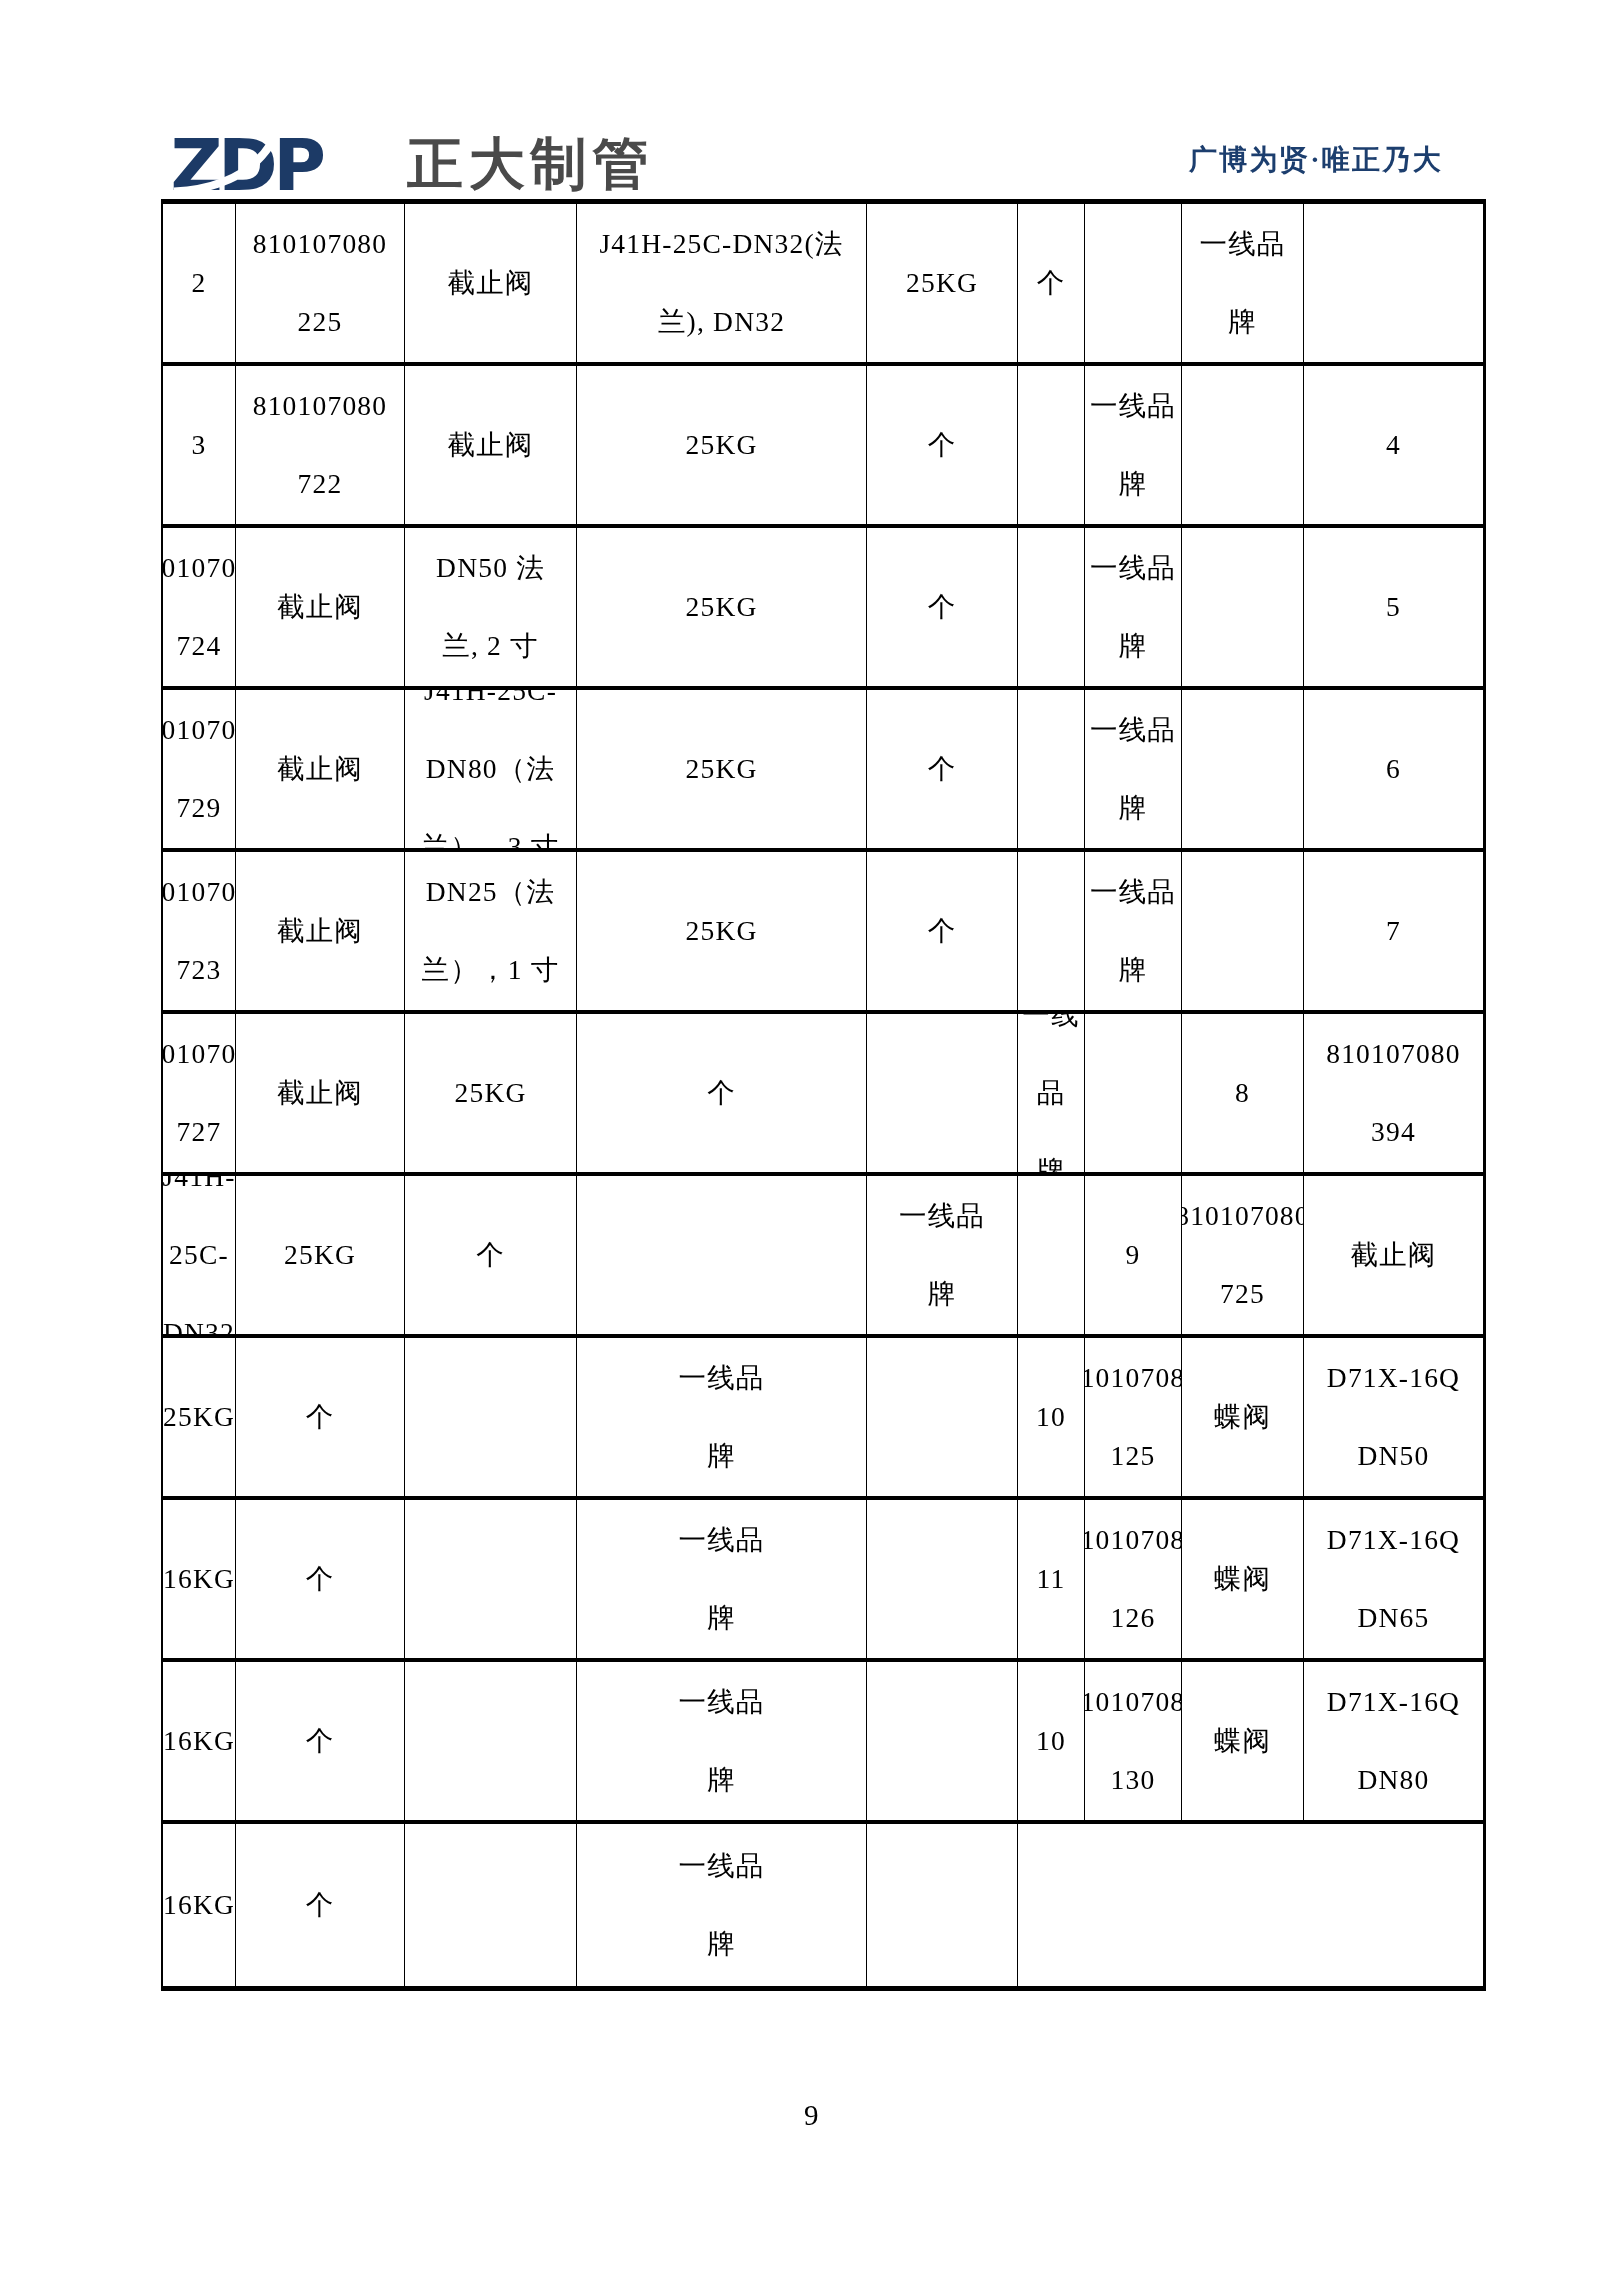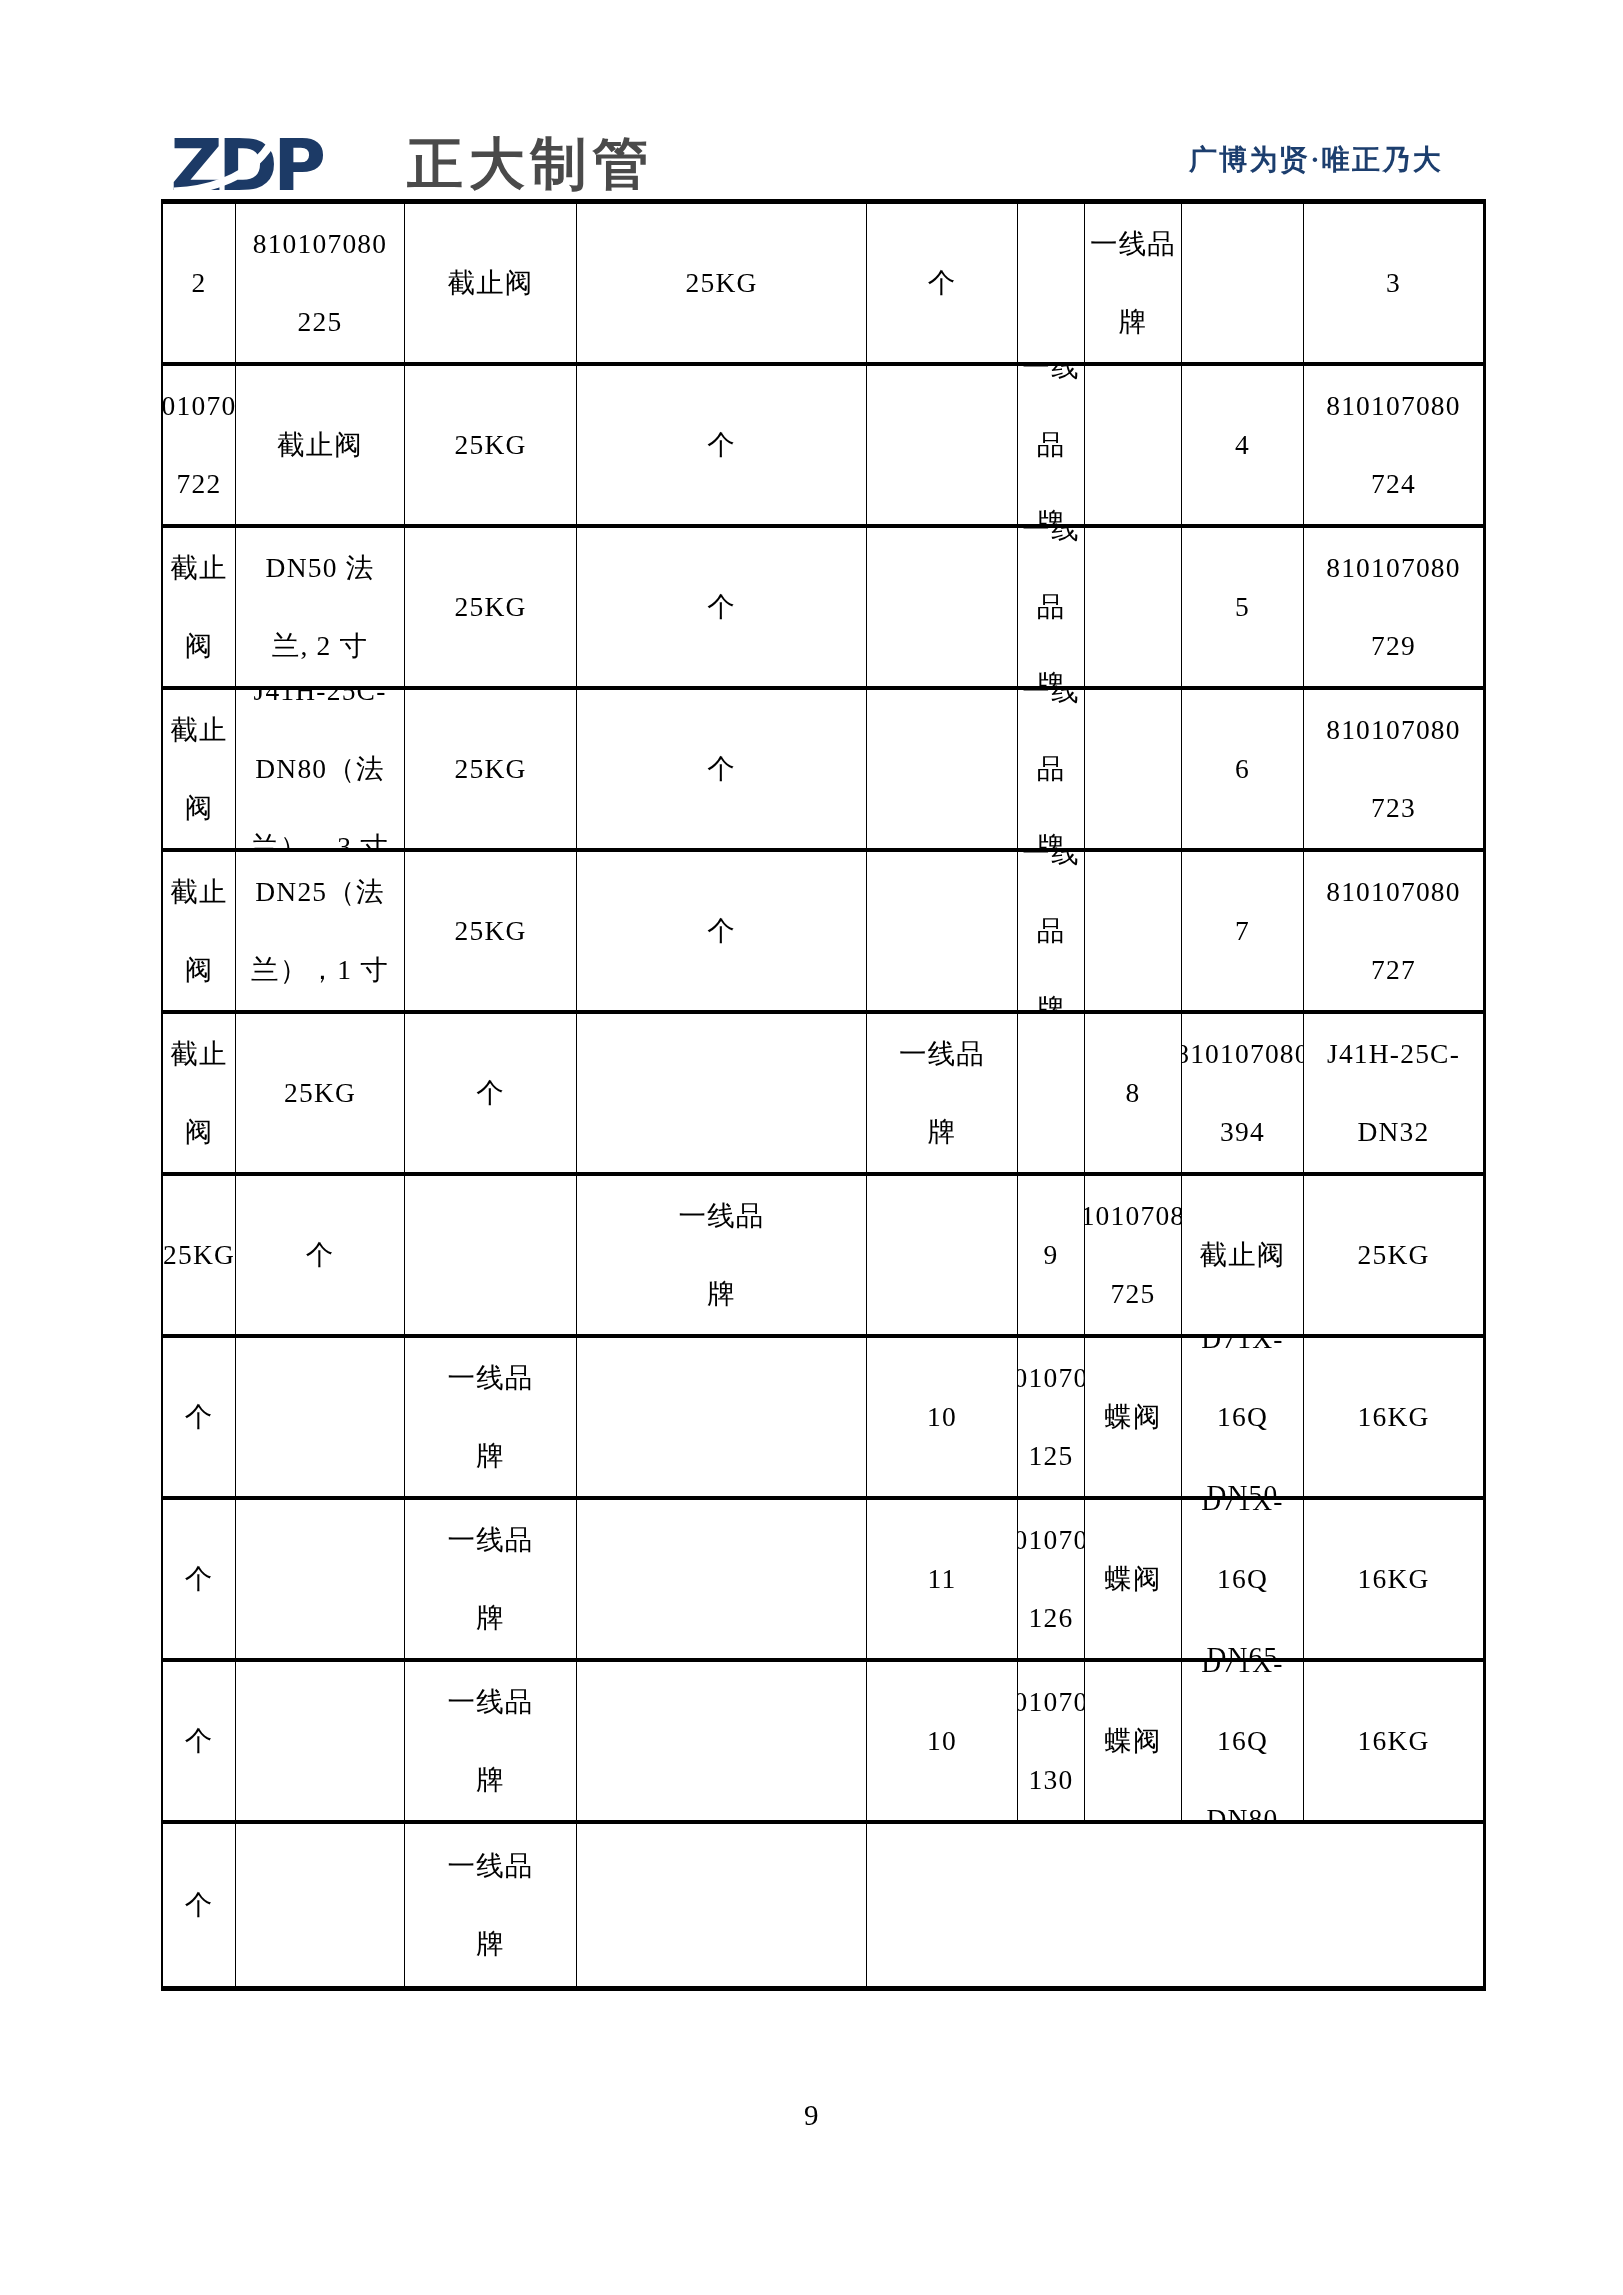--- a/index.html
+++ b/index.html
@@ -99,20 +99,22 @@
     <span class="company-name">正大制管</span>
   </div>
   <div class="slogan">广博为贤·唯正乃大</div>
 
   <div class="spec-table">
 
     <div class="cell">2</div>
     <div class="cell">810107080
 225</div>
     <div class="cell">截止阀</div>
+    <div class="cell">J41H-25C-DN32(法
+兰), DN32</div>
     <div class="cell">25KG</div>
     <div class="cell">个</div>
     <div class="cell"></div>
     <div class="cell">一线品
 牌</div>
     <div class="cell"></div>
 
     <div class="cell">3</div>
     <div class="cell">810107080
 722</div>

